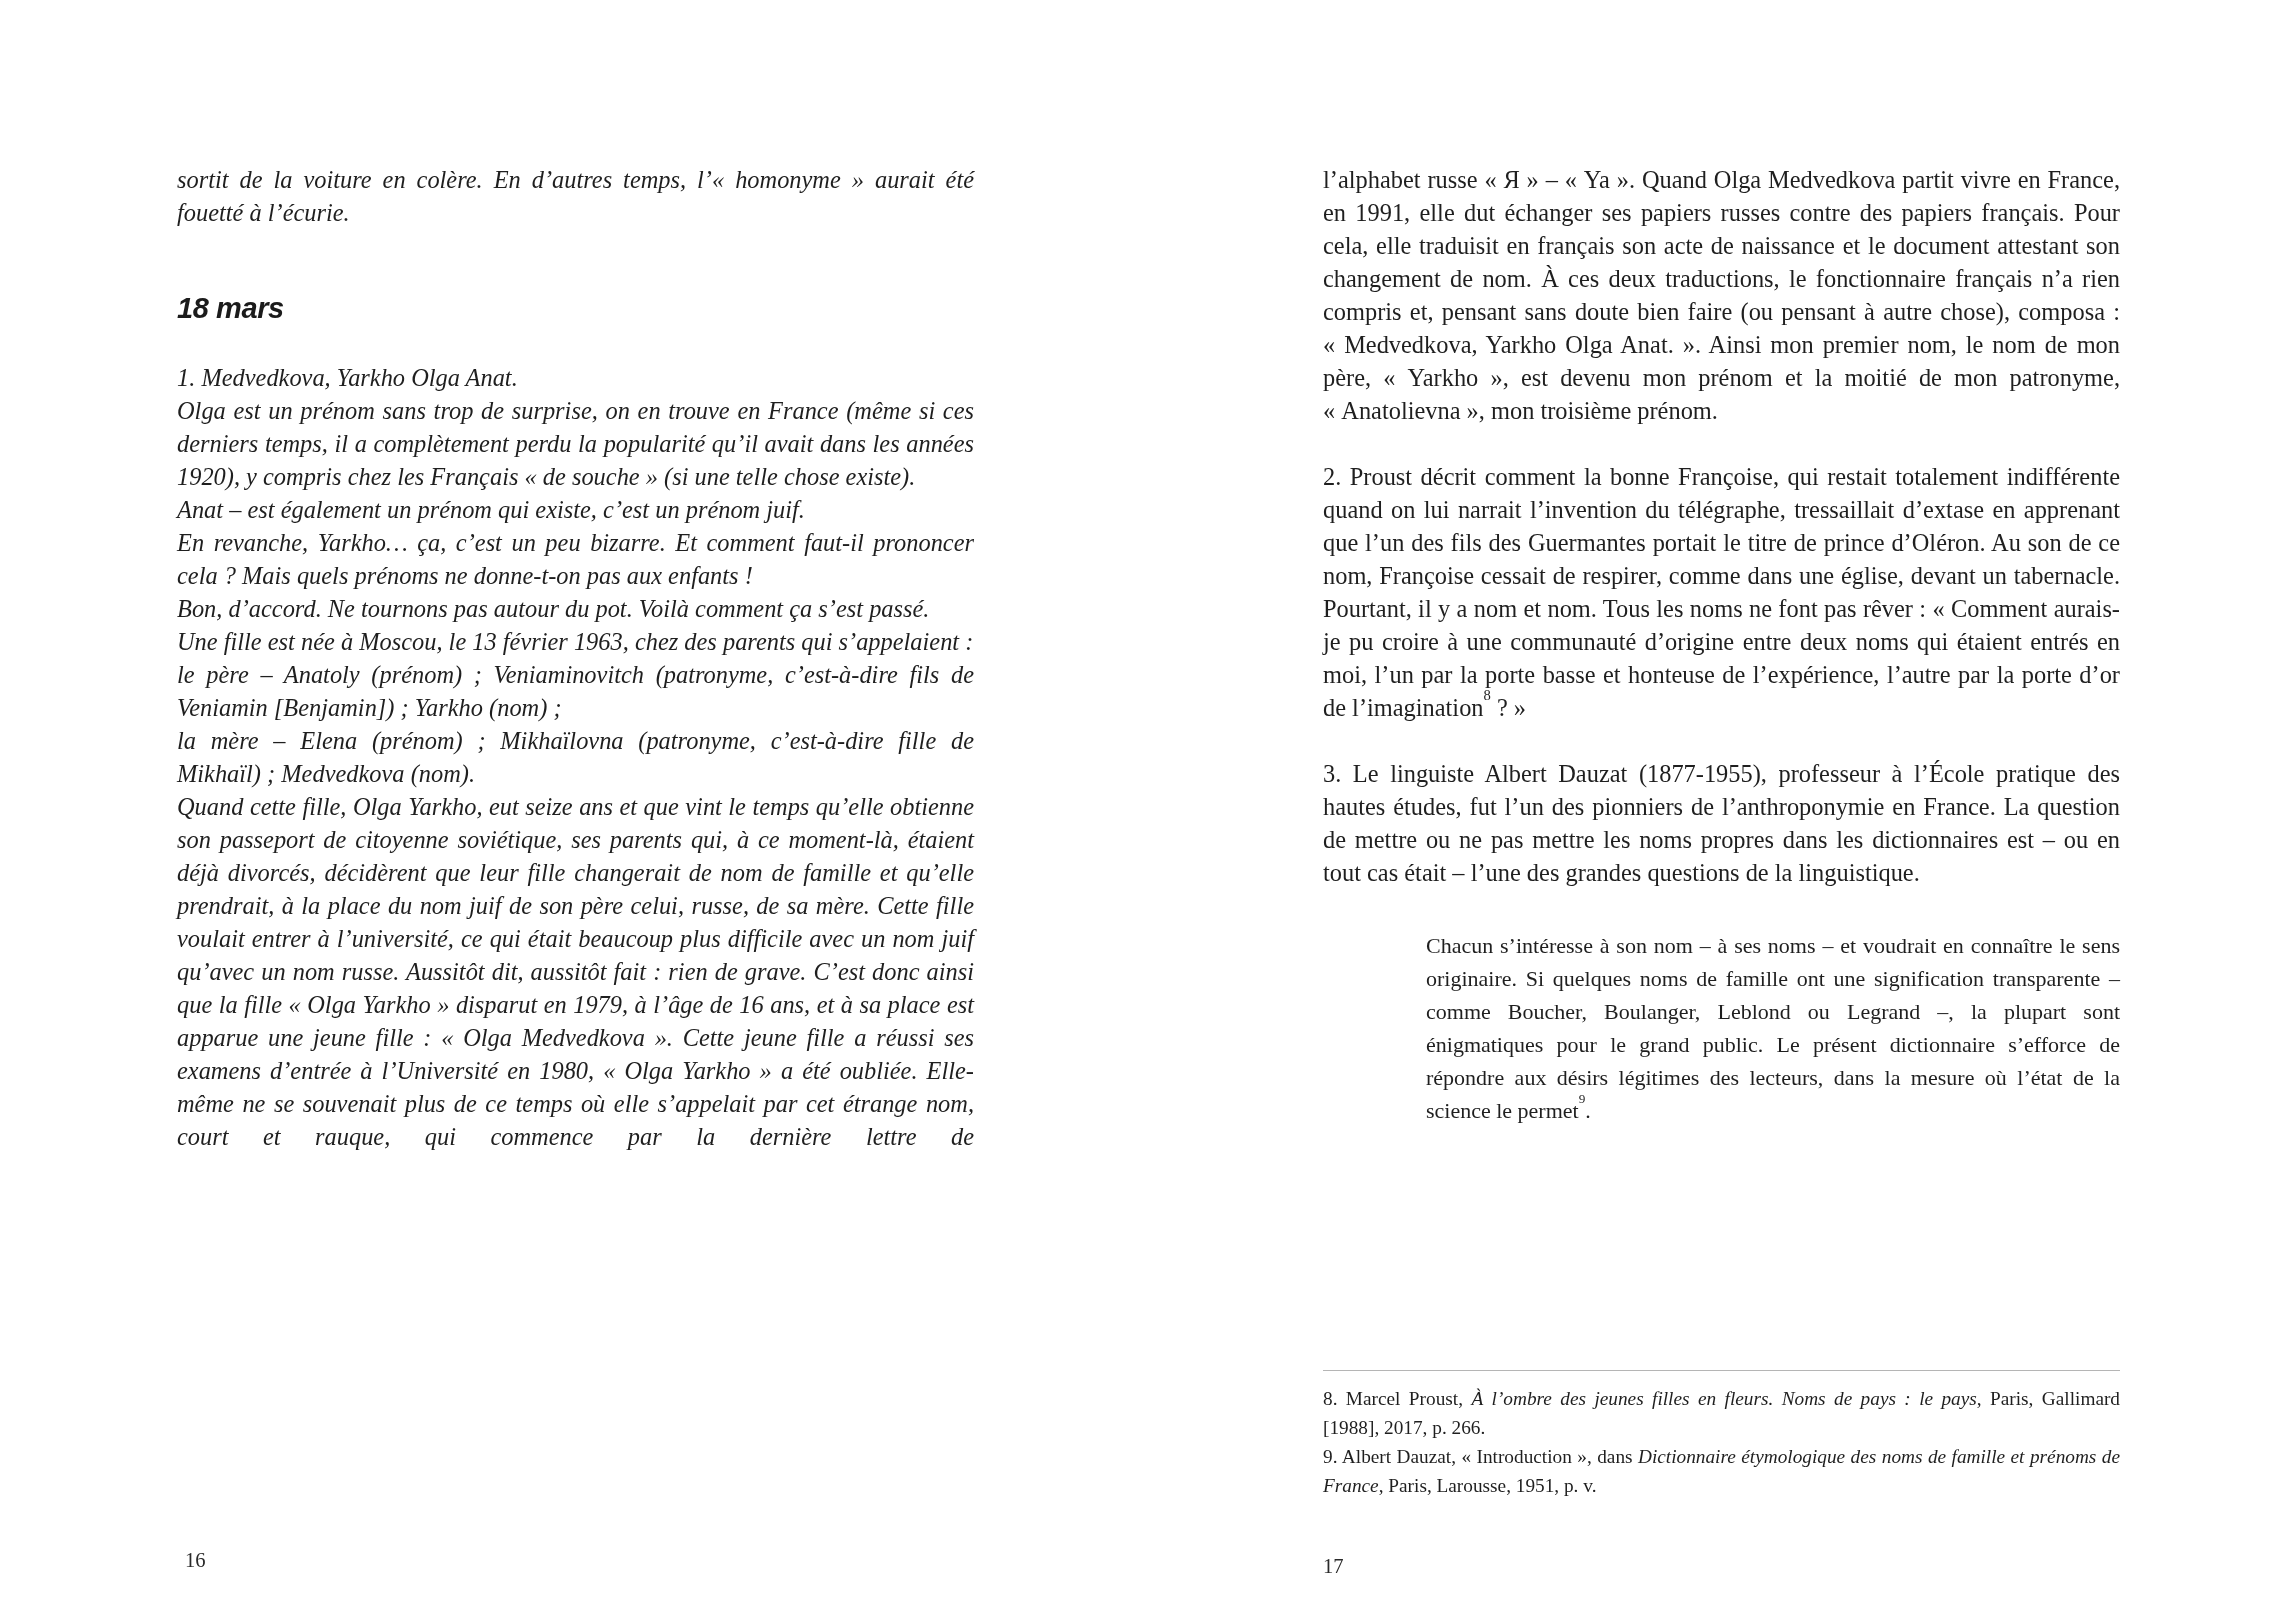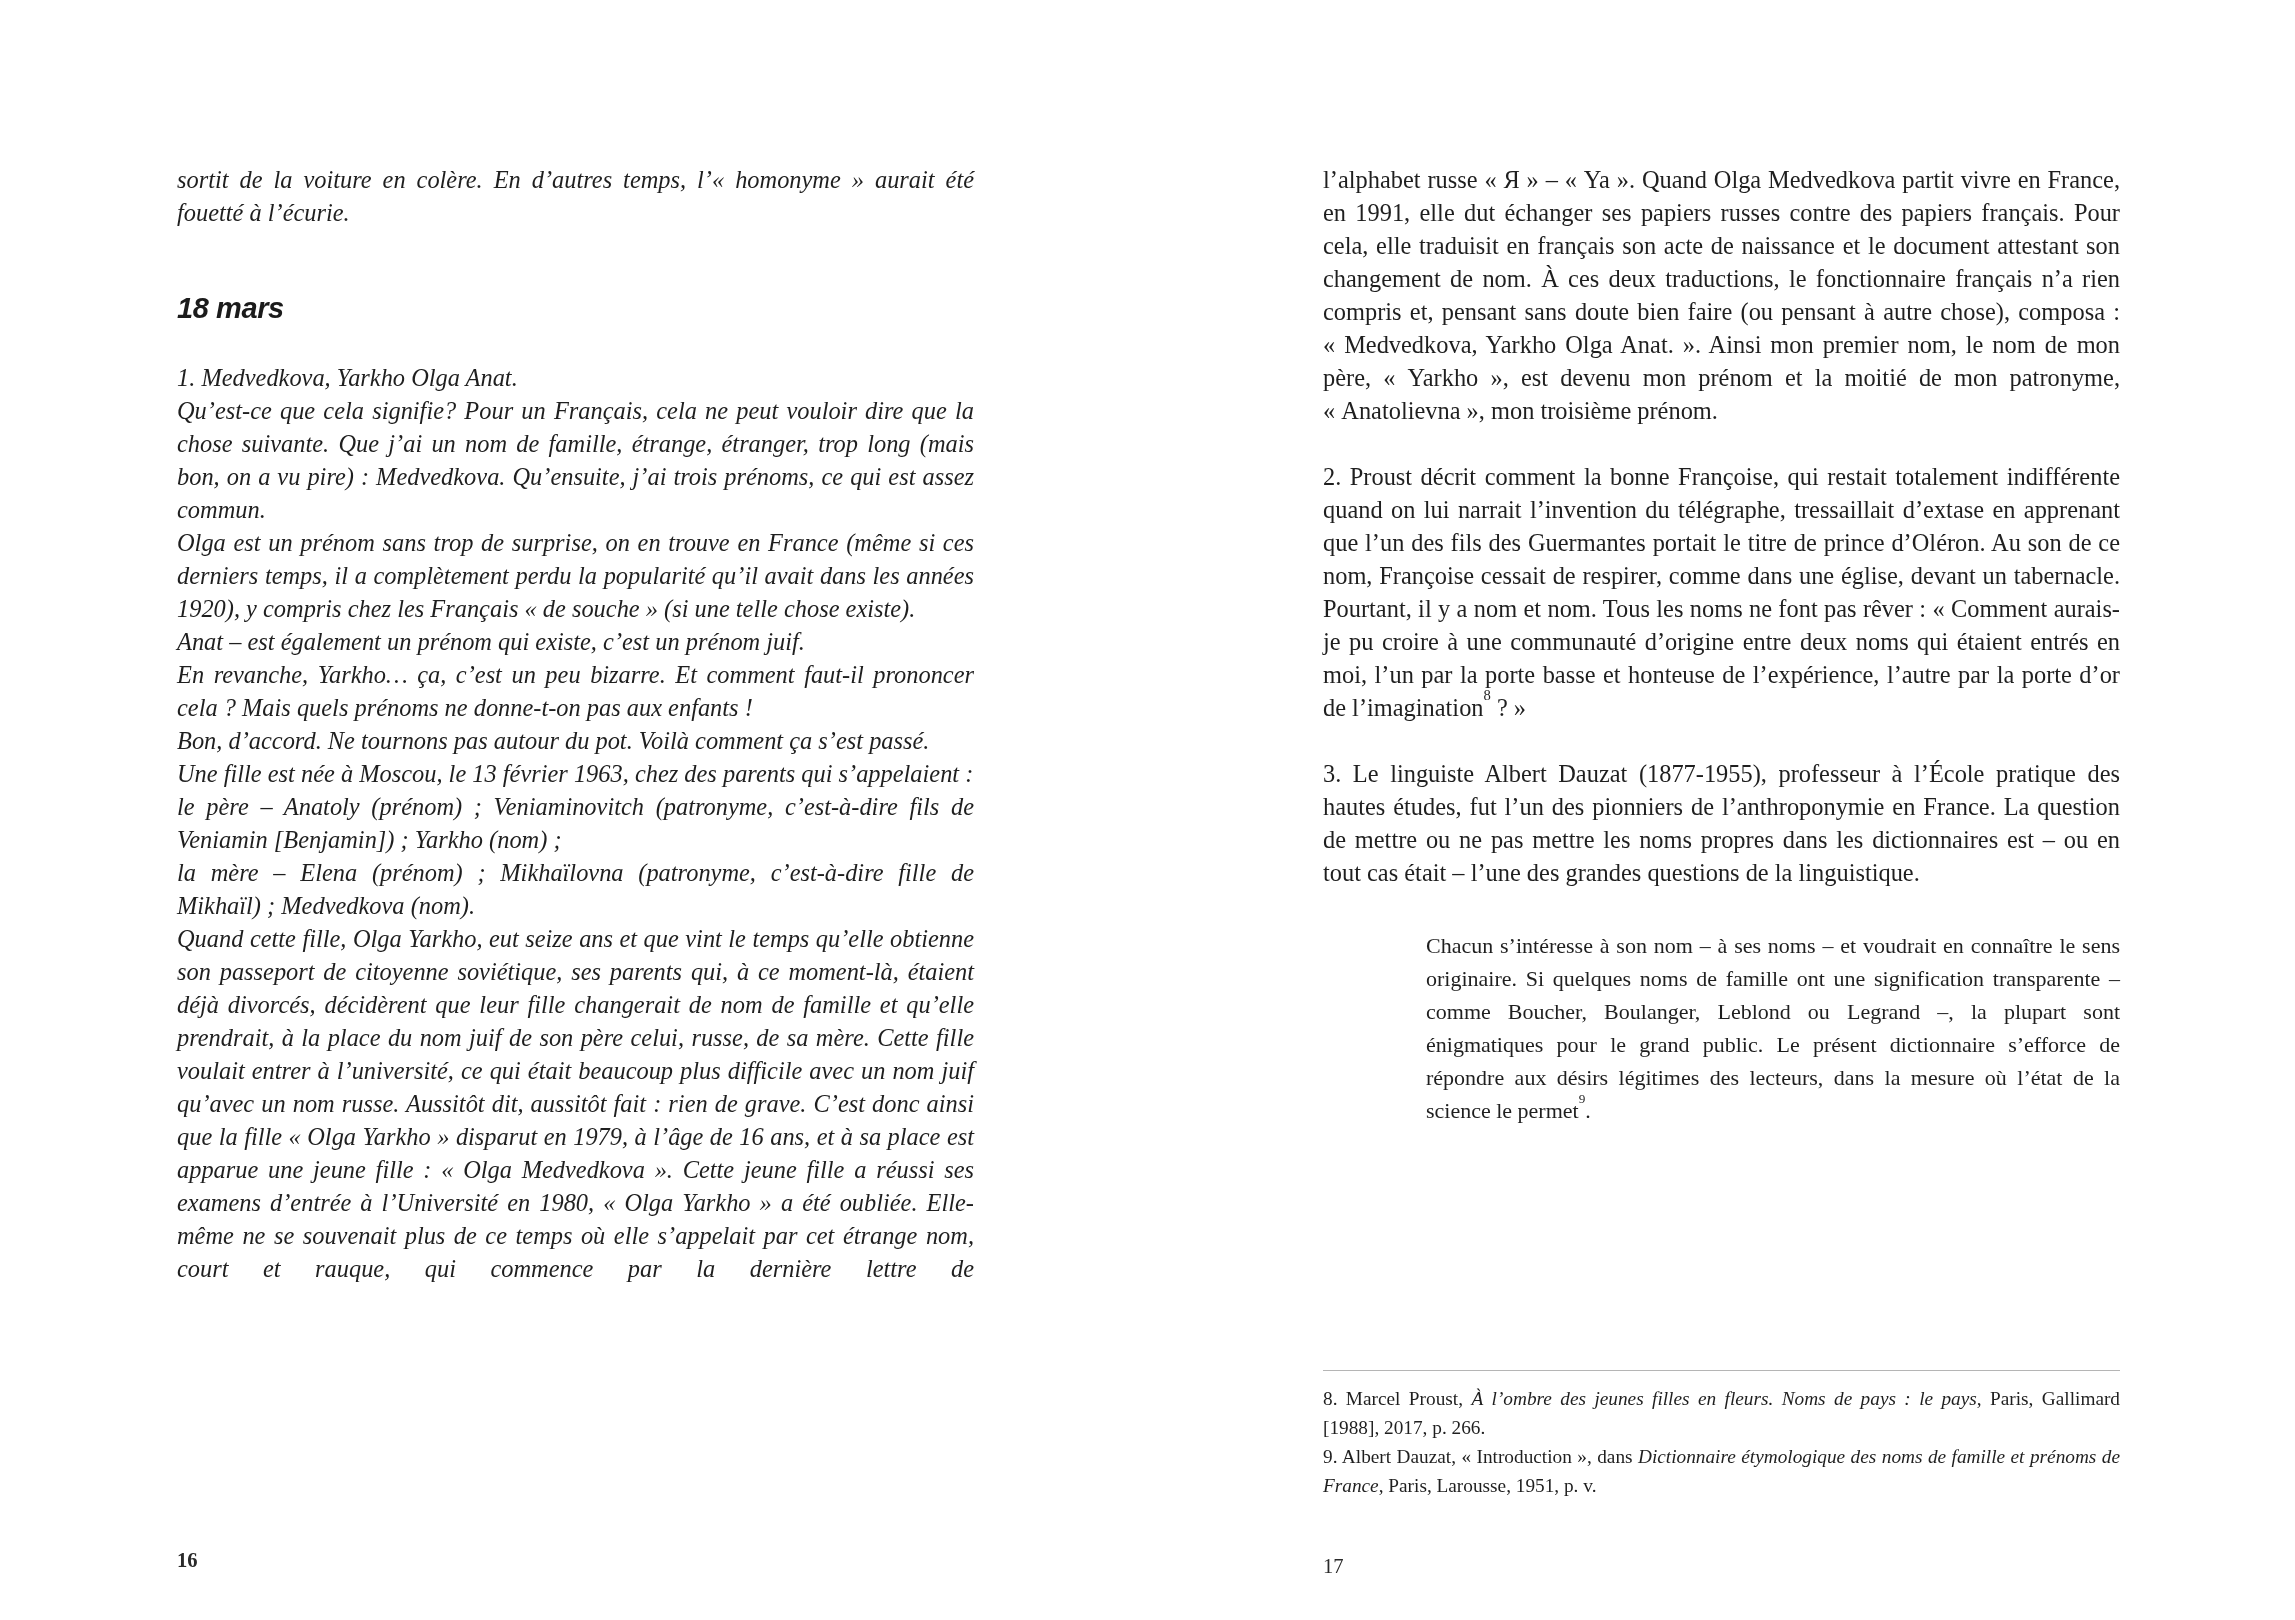--- a/index.html
+++ b/index.html
@@ -30,31 +30,30 @@
   }
   .footnotes {
     position:absolute; left:0; top:1207px; width:797px;
     border-top:1.7px solid #b5b5b5; padding-top:13px;
   }
   p.footnote {
     margin:0; font-size:19.3px; line-height:29px; text-align:justify;
   }
   p.footnote em { font-style:italic; }
   .pagenum { position:absolute; font-size:20.6px; color:#2a2a2a; }
-  #pn-left  { left:177px;  top:1549px;font-weight:bold; }
+  #pn-left  { left:185px;  top:1549px; }
   #pn-right { left:1323px; top:1555px; width:797px; text-align:left; }
 </style>
 </head>
 <body>
 
 <div class="col col-left">
   <p class="body">sortit de la voiture en colère. En d’autres temps, l’«&nbsp;homonyme&nbsp;» aurait été fouetté à l’écurie.</p>
   <h2 class="section">18 mars</h2>
   <p class="body">1. Medvedkova, Yarkho Olga Anat.</p>
-  <p class="body">Qu’est-ce que cela signifie? Pour un Français, cela ne peut vouloir dire que la chose suivante. Que j’ai un nom de famille, étrange, étranger, trop long (mais bon, on a vu pire)&nbsp;: Medvedkova. Qu’ensuite, j’ai trois prénoms, ce qui est assez commun.</p>
   <p class="body">Olga est un prénom sans trop de surprise, on en trouve en France (même si ces derniers temps, il a complètement perdu la popularité qu’il avait dans les années 1920), y compris chez les Français «&nbsp;de souche&nbsp;» (si une telle chose existe).</p>
   <p class="body">Anat – est également un prénom qui existe, c’est un prénom juif.</p>
   <p class="body">En revanche, Yarkho… ça, c’est un peu bizarre. Et comment faut-il prononcer cela&nbsp;? Mais quels prénoms ne donne-t-on pas aux enfants&nbsp;!</p>
   <p class="body">Bon, d’accord. Ne tournons pas autour du pot. Voilà comment ça s’est passé.</p>
   <p class="body">Une fille est née à Moscou, le 13 février 1963, chez des parents qui s’appelaient&nbsp;:</p>
   <p class="body">le père – Anatoly (prénom)&nbsp;; Veniaminovitch (patronyme, c’est-à-dire fils de Veniamin [Benjamin])&nbsp;; Yarkho (nom)&nbsp;;</p>
   <p class="body">la mère – Elena (prénom)&nbsp;; Mikhaïlovna (patronyme, c’est-à-dire fille de Mikhaïl)&nbsp;; Medvedkova (nom).</p>
   <p class="body cont">Quand cette fille, Olga Yarkho, eut seize ans et que vint le temps qu’elle obtienne son passeport de citoyenne soviétique, ses parents qui, à ce moment-là, étaient déjà divorcés, décidèrent que leur fille changerait de nom de famille et qu’elle prendrait, à la place du nom juif de son père celui, russe, de sa mère. Cette fille voulait entrer à l’université, ce qui était beaucoup plus difficile avec un nom juif qu’avec un nom russe. Aussitôt dit, aussitôt fait&nbsp;: rien de grave. C’est donc ainsi que la fille «&nbsp;Olga Yarkho&nbsp;» disparut en 1979, à l’âge de 16 ans, et à sa place est apparue une jeune fille&nbsp;: «&nbsp;Olga Medvedkova&nbsp;». Cette jeune fille a réussi ses examens d’entrée à l’Université en 1980, «&nbsp;Olga Yarkho&nbsp;» a été oubliée. Elle-même ne se souvenait plus de ce temps où elle s’appelait par cet étrange nom, court et rauque, qui commence par la dernière lettre de</p>
 </div>
 

